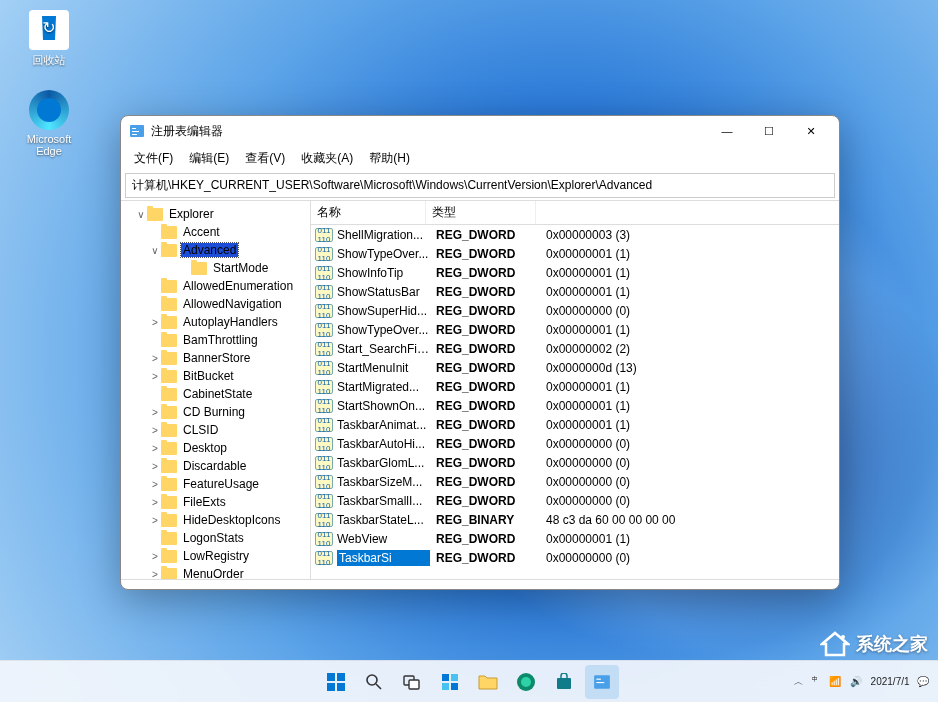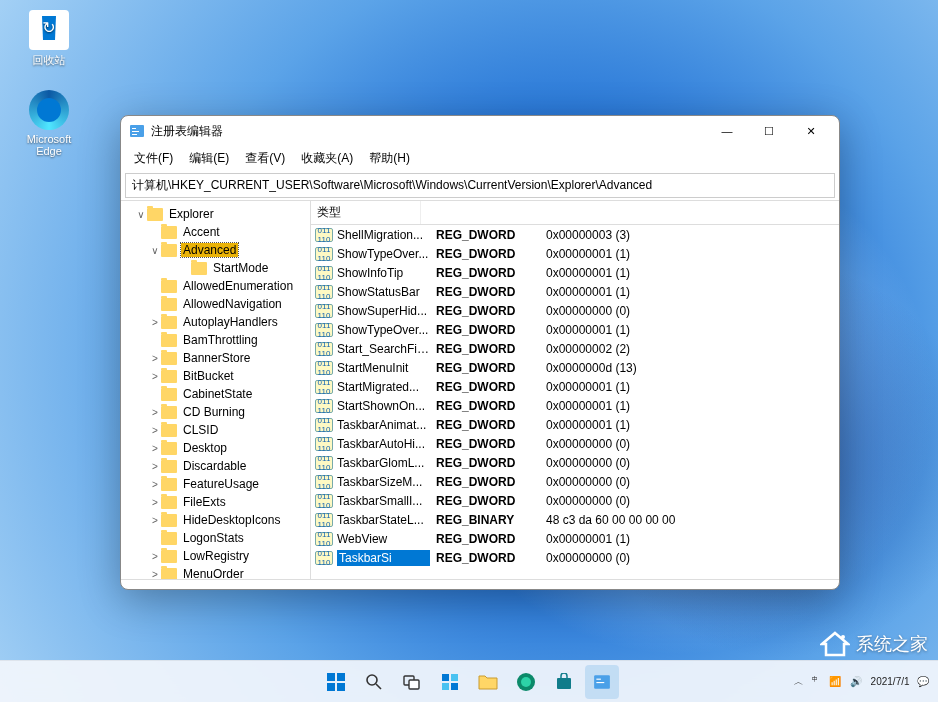--- a/index.html
+++ b/index.html
@@ -37,21 +37,21 @@
 .menubar .mi { padding:2px 7px; }
 
 .address { border:1px solid #ccc; margin:2px 4px; padding:3px 6px; font-size:12px; background:#fff; }
 
 .body { flex:1; display:flex; border-top:1px solid #ddd; overflow:hidden; }
 .tree { width:190px; border-right:1px solid #ddd; overflow-y:auto; padding:4px 0; font-size:12px; }
 .tree-item { display:flex; align-items:center; height:18px; padding-right:4px; white-space:nowrap; }
 .tree-item .exp { width:12px; text-align:center; color:#666; font-size:10px; flex-shrink:0; }
 .tree-item .fld { width:16px; height:13px; background:#ffd666; border-radius:1px; margin-right:4px; flex-shrink:0; position:relative; }
 .tree-item .fld::before { content:""; position:absolute; top:-2px; left:0; width:6px; height:2px; background:#ffd666; border-radius:1px 1px 0 0; }
-.tree-item.sel .lbl { background:#eab308; outline:1px dotted #555; }
+.tree-item.sel .lbl { background:#1d4ed8; outline:1px dotted #555; }
 .tree-item .lbl { padding:0 2px; }
 
 .values { flex:1; overflow:auto; }
 .vhead { display:flex; border-bottom:1px solid #ddd; font-size:12px; position:sticky; top:0; background:#fff; }
 .vhead div { padding:3px 6px; border-right:1px solid #eee; }
 .cname { width:115px; } .ctype { width:110px; } .cdata { flex:1; }
 .vrow { display:flex; align-items:center; height:19px; font-size:12px; }
 .vrow .vicon { width:18px; height:14px; margin:0 4px; display:flex; align-items:center; justify-content:center; font-size:8px; color:#1262b3; border:1px solid #7aa; background:#fef9c3; border-radius:2px; flex-shrink:0; }
 .vrow .vname { width:93px; overflow:hidden; text-overflow:ellipsis; white-space:nowrap; }
 .vrow .vtype { width:110px; padding-left:6px;font-weight:bold; }
@@ -63,21 +63,21 @@
 
 .taskbar {
   position:absolute; bottom:0; left:0; right:0; height:42px;
   background:rgba(243,246,252,.92); backdrop-filter:blur(10px);
   display:flex; align-items:center; border-top:1px solid rgba(0,0,0,.06);
 }
 .tb-center { position:absolute; left:50%; transform:translateX(-50%); display:flex; gap:4px; }
 .tb-ico { width:34px; height:34px; display:flex; align-items:center; justify-content:center; border-radius:4px; font-size:18px; }
 .tb-tray { position:absolute; right:8px; display:flex; align-items:center; gap:8px; font-size:10px; color:#222; }
 .tb-tray .clock { text-align:right; line-height:1.15; }
-.watermark { position:absolute; right:10px; bottom:45px; color:#fff; font-size:18px; font-weight:400; text-shadow:0 1px 3px rgba(0,0,0,.4); display:flex; align-items:center; gap:6px;text-align:center; }
+.watermark { position:absolute; right:10px; bottom:45px; color:#fff; font-size:18px; font-weight:700; text-shadow:0 1px 3px rgba(0,0,0,.4); display:flex; align-items:center; gap:6px;text-align:center; }
 .watermark .house { width:30px; height:26px; }
 </style>
 </head>
 <body>
 
 <div class="bloom b1"></div>
 <div class="bloom b2"></div>
 
 <div class="desk-icon recycle" style="top:10px; left:14px;">
   <div class="ico"></div>
@@ -222,20 +222,21 @@
           <span class="lbl">LowRegistry</span>
         </div>
         <div class="tree-item" style="padding-left: 28px;">
           <span class="exp">&gt;</span>
           <span class="fld"></span>
           <span class="lbl">MenuOrder</span>
         </div>
       </div>
     <div class="values">
       <div class="vhead">
+        <div class="cname">名称</div>
         <div class="ctype">类型</div>
       </div>
       <div id="vrows">
           <div class="vrow">
             <span class="vicon">011<br>110</span>
             <span class="vname">ShellMigration...</span>
             <span class="vtype">REG_DWORD</span>
             <span class="vdata">0x00000003 (3)</span>
           </div>
           <div class="vrow">

